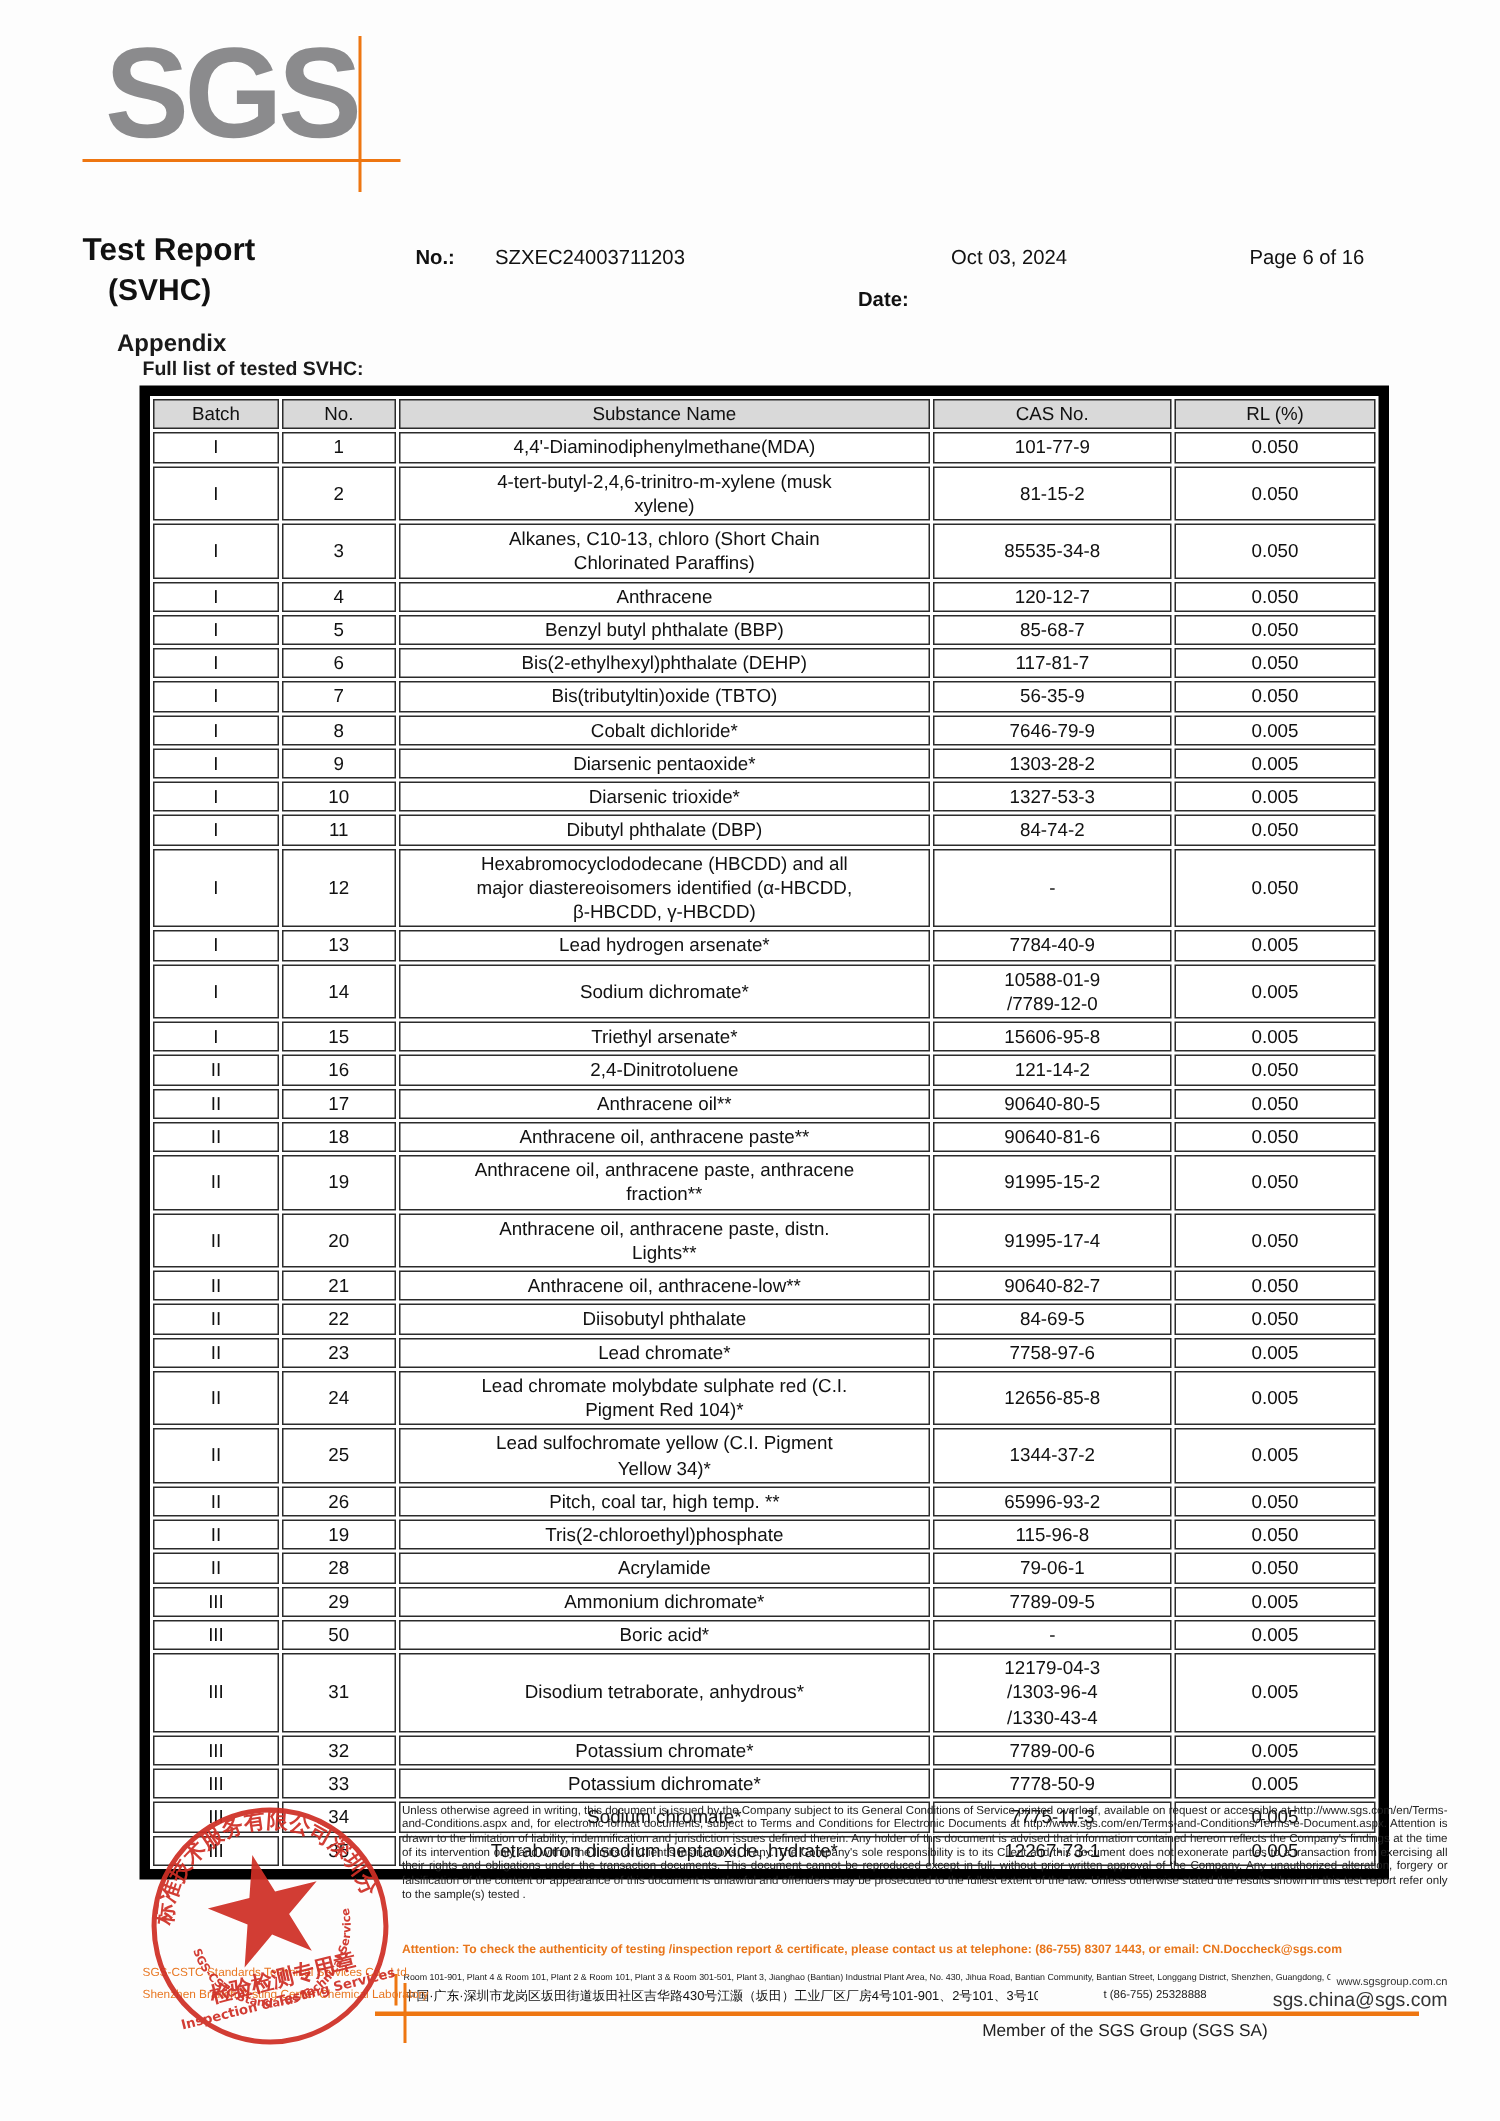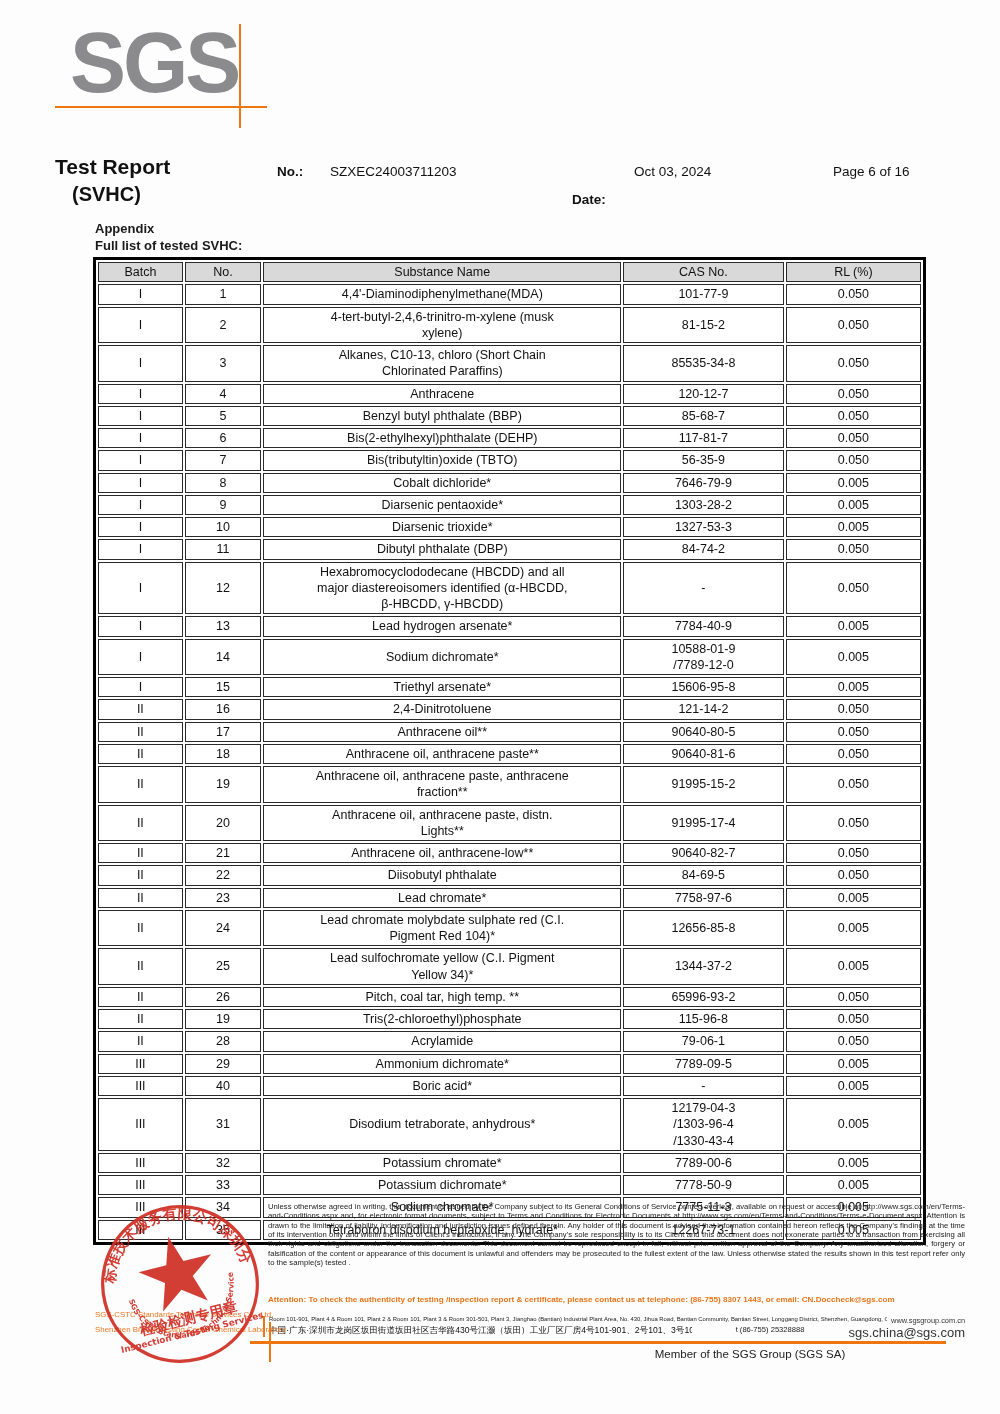--- a/index.html
+++ b/index.html
@@ -15,25 +15,25 @@
   
   .title1 { position:absolute; left:55px; top:155px; font-size:21px; font-weight:700; color:#111; }
   .title2 { position:absolute; left:72px; top:183px; font-size:20px; font-weight:700; color:#111; }
   .hf { position:absolute; top:164px; font-size:13.5px; color:#111; white-space:nowrap; }
   .hf.b { font-weight:700; }
   .f-no-l { left:277px; } .f-no-v { left:330px; }
   .f-dt-l { left:572px;margin-top:28px; } .f-dt-v { left:634px; }
   .f-pg   { left:833px; }
 
   
-  .appendix-h { position:absolute; left:95px; top:221px; font-size:13px; font-weight:700; }
+  .appendix-h { position:absolute; left:78px; top:221px; font-size:16px; font-weight:700; }
   .appendix-s { position:absolute; left:95px; top:238px; font-size:13px; font-weight:700; }
 
   
-  .svhc-table { position:absolute; left:93px; top:257px; width:833px; border-collapse:separate; border-spacing:2px; border:3px solid #000000; background:#fff; table-layout:fixed; }
+  .svhc-table { position:absolute; left:93px; top:257px; width:833px; border-collapse:separate; border-spacing:2px; border:7px solid #000000; background:#fff; table-layout:fixed; }
   .svhc-table th, .svhc-table td { border:1px solid #2b2b2b; text-align:center; vertical-align:middle; font-size:12.5px; line-height:1.3; padding:1px 3px; font-weight:400; color:#111; }
   .svhc-table th { background:#d9d9d9; height:20px; }
   .svhc-table td { background:#fff; height:19px; }
   .name-cell, .cas-cell { white-space:pre-line; }
 
   
   .disclaimer { position:absolute; left:268px; top:1202px; width:697px; font-size:7.7px; line-height:1.215; text-align:justify; color:#222; }
   .attention { position:absolute; left:268px; top:1295px; width:700px; font-size:8.1px; line-height:1.22; font-weight:700; color:#e8751a; }
   .addr-bar { position:absolute; left:263px; top:1316px; width:2px; height:21px; background:#ee7611; }
   .addr1 { position:absolute; left:269px; top:1316px; width:696px; display:flex; justify-content:space-between; align-items:flex-start; }
@@ -298,21 +298,21 @@
         </tr>
         <tr>
           <td>III</td>
           <td>29</td>
           <td class="name-cell">Ammonium dichromate*</td>
           <td class="cas-cell">7789-09-5</td>
           <td>0.005</td>
         </tr>
         <tr>
           <td>III</td>
-          <td>40</td>
+          <td>50</td>
           <td class="name-cell">Boric acid*</td>
           <td class="cas-cell">-</td>
           <td>0.005</td>
         </tr>
         <tr>
           <td>III</td>
           <td>31</td>
           <td class="name-cell">Disodium tetraborate, anhydrous*</td>
           <td class="cas-cell">12179-04-3
 /1303-96-4

